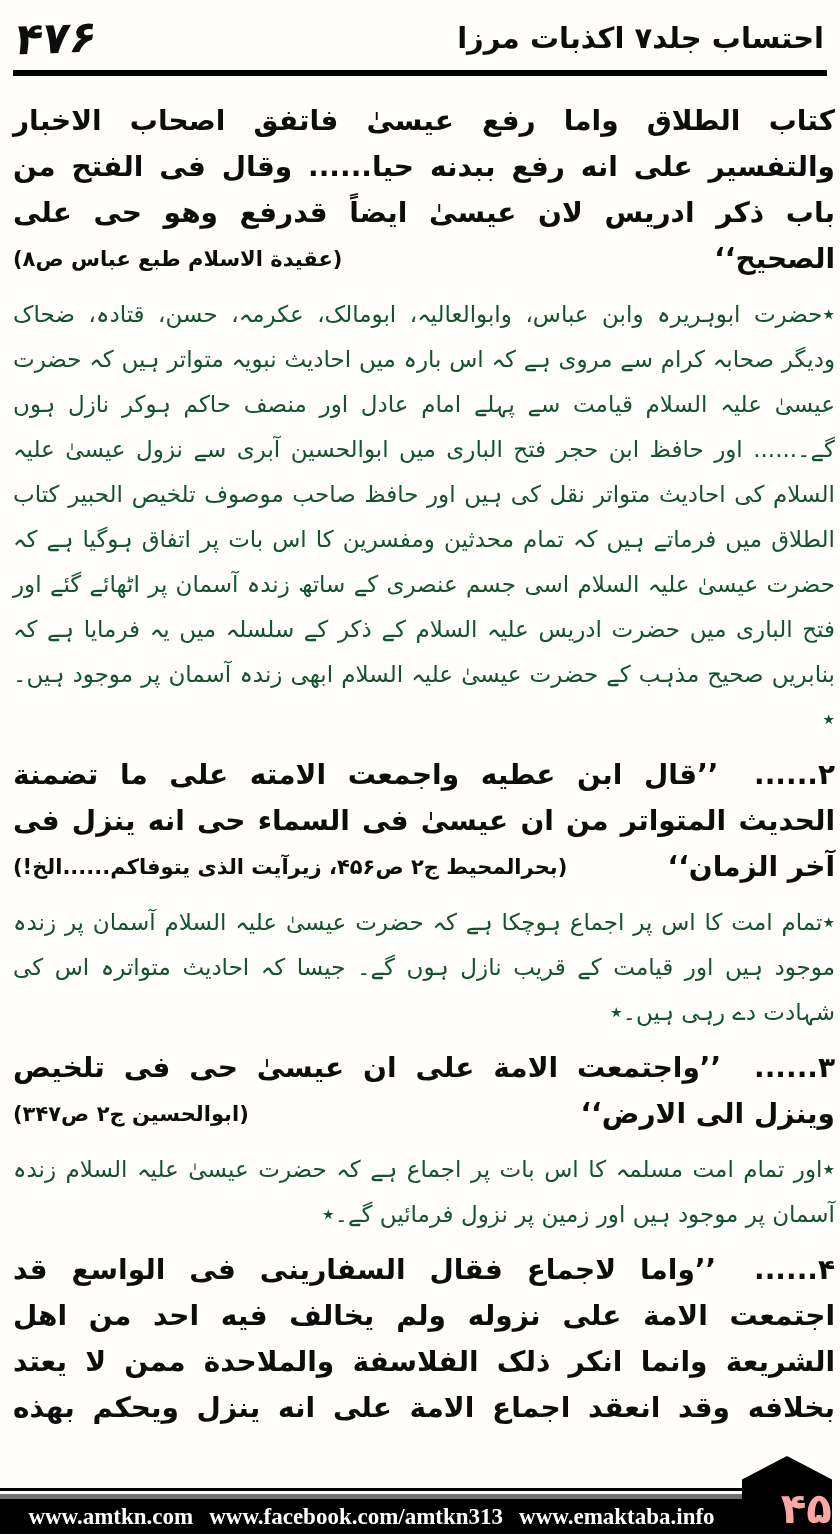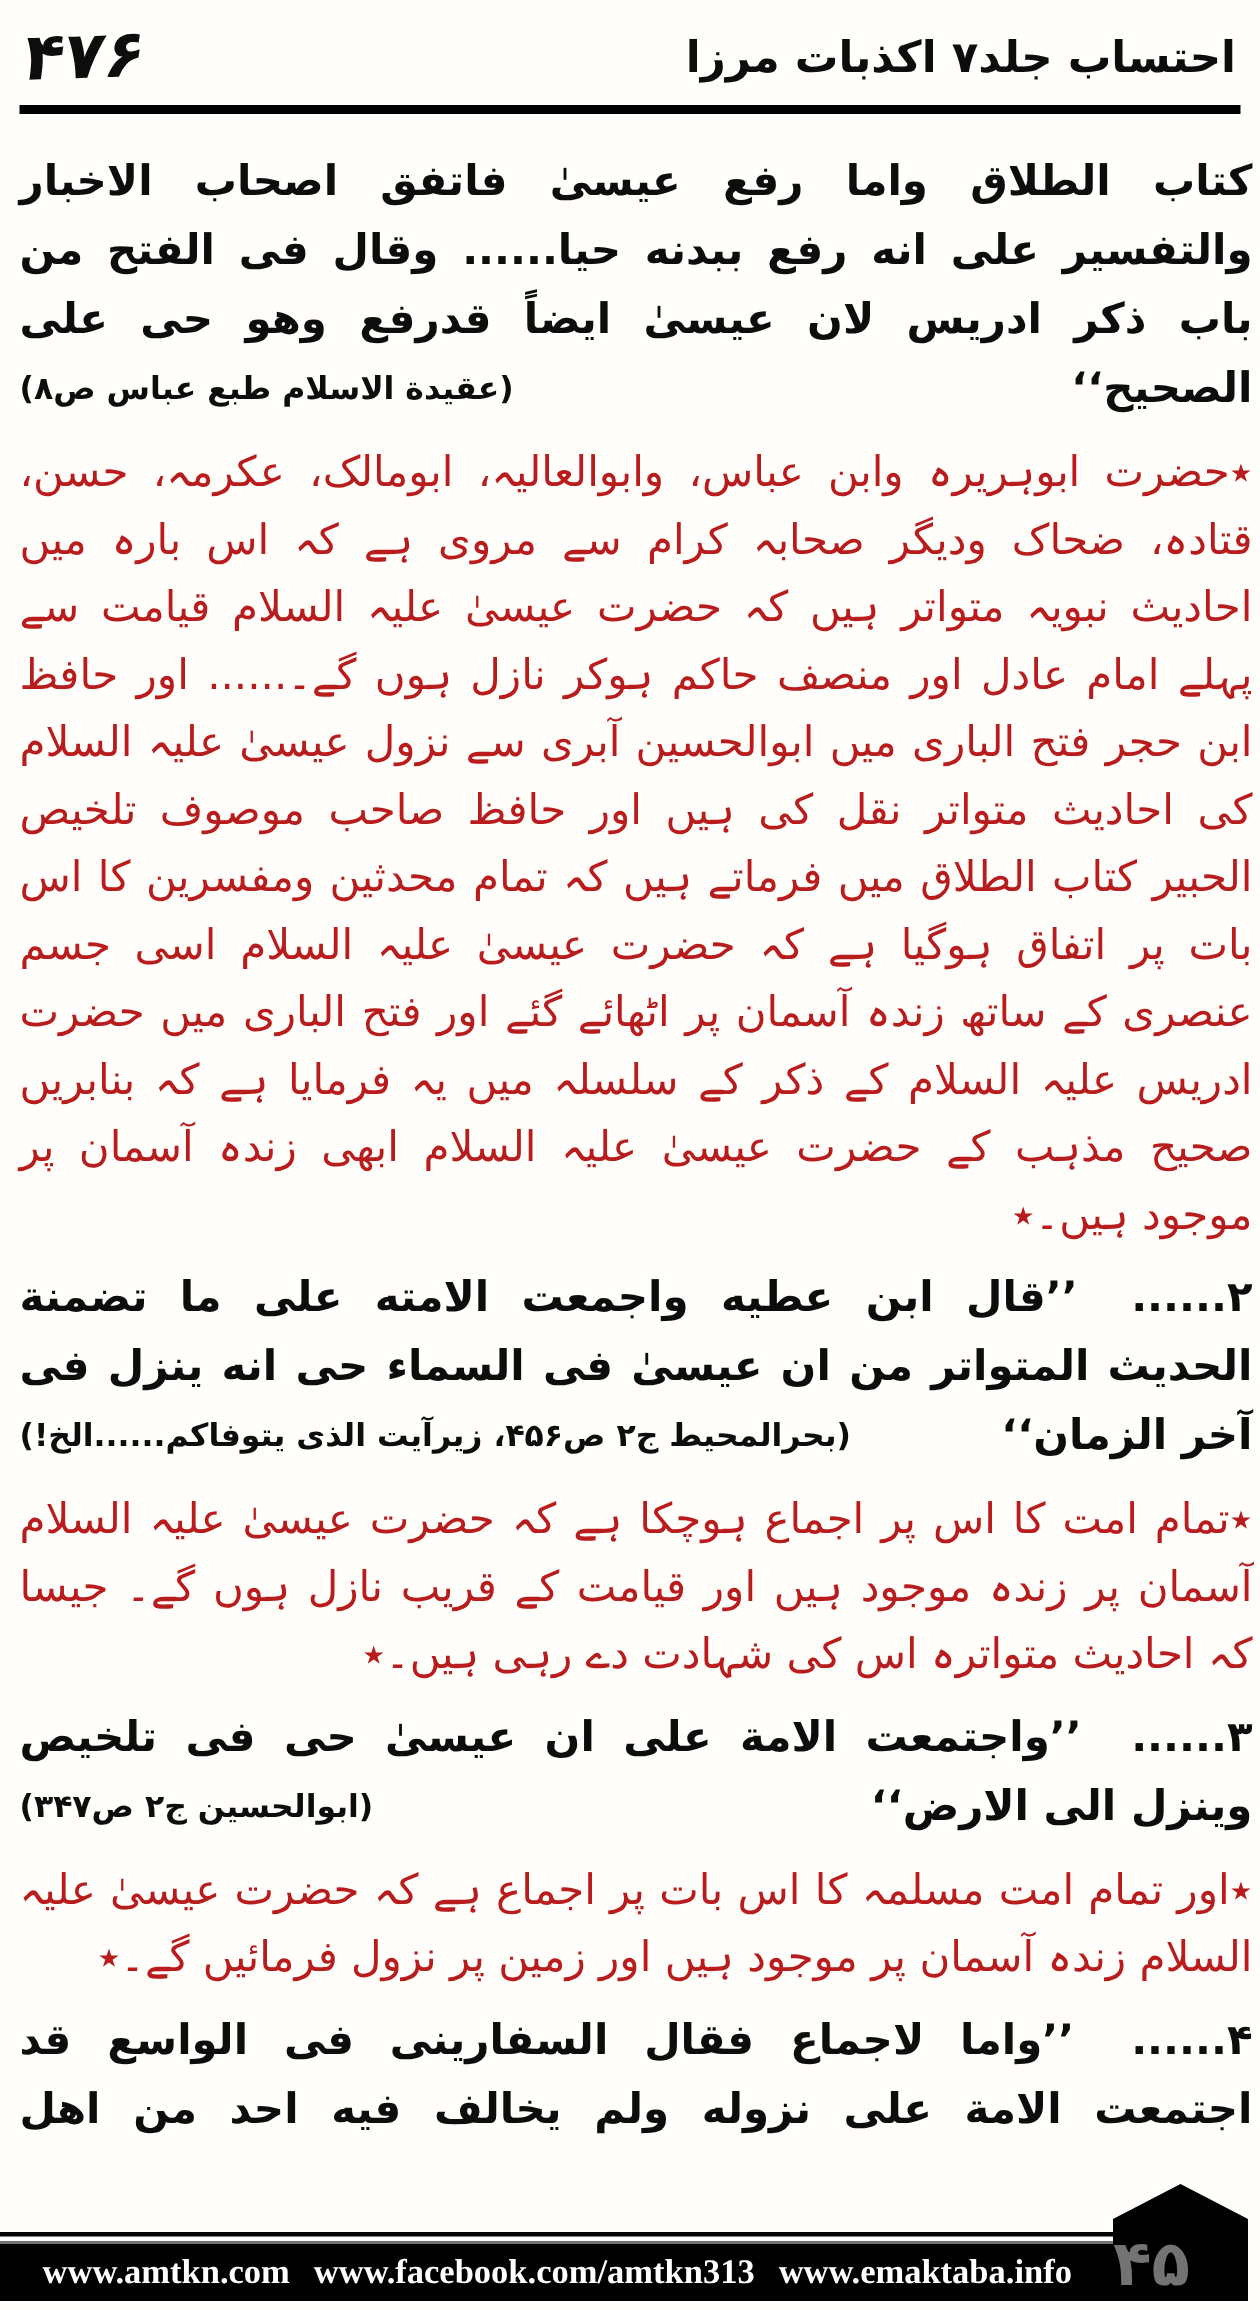--- a/index.html
+++ b/index.html
@@ -32,47 +32,47 @@
   .content {
     padding:14px 5px 0 13px; direction:rtl;
     max-height:1356px; overflow:hidden;
   }
   p { clear:both; text-align:justify; }
   p.ar {
     font-weight:bold; font-size:28px; line-height:46px;
     margin:8px 0 10px 0;
   }
   p.ur {
-    font-weight:normal; font-size:28px; line-height:45px;
-    margin:6px 0 10px 0; color:#b91c1c;
+    font-weight:normal; font-size:23px; line-height:45px;
+    margin:6px 0 10px 0; color:#14532d;
   }
   .num { margin-left:14px; letter-spacing:1px; }
   .cite {
     float:left; font-size:21px; font-weight:bold;
     line-height:inherit; white-space:nowrap;
   }
 
   
   .footer-line {
     position:absolute; left:0; right:97px; bottom:49px;
     height:3px; background:#000;
   }
   .footer-bar {
     position:absolute; left:0; right:97px; bottom:6px; height:40px;
     background:#000; color:#fff;
     display:flex; flex-direction:row; direction:ltr;
     align-items:center; justify-content:center; gap:16px;
     font-family:"Liberation Serif", serif; font-weight:bold; font-size:23px;
-    border-top:2px solid #737373;
+    border-top:5px solid #737373;
   }
   .badge {
     position:absolute; right:8px; bottom:6px; width:90px; height:78px;
-    background:#000; color:#737373;
+    background:#000; color:#fca5a5;
     clip-path:polygon(50% 0, 100% 30%, 100% 100%, 0 100%, 0 30%);
-    display:flex; align-items:flex-end; justify-content:flex-end;
+    display:flex; align-items:flex-end; justify-content:flex-start;
     font-size:42px; font-weight:bold; line-height:1.1; padding-bottom:2px;
   }
 </style>
 </head>
 <body>
 
 <div class="page">
 
   <div class="header">
     <span class="ornate">۴۷۶</span>

